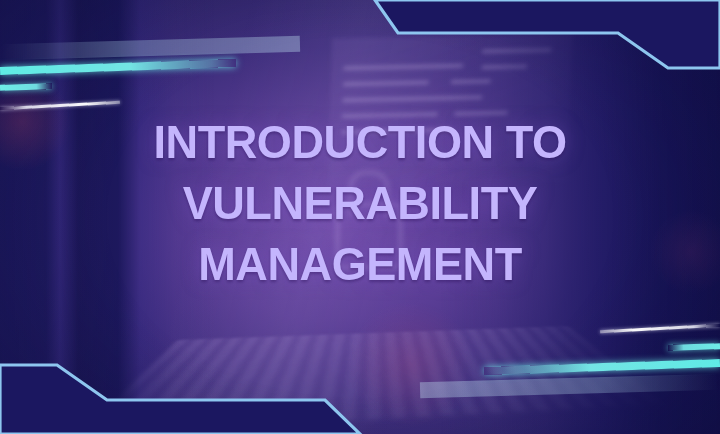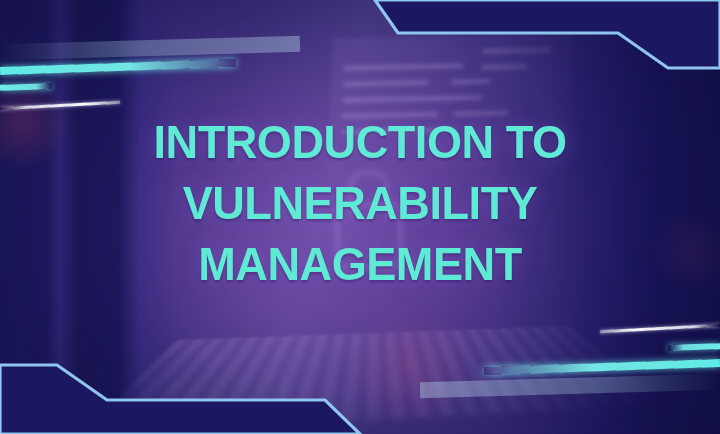--- a/index.html
+++ b/index.html
@@ -195,21 +195,21 @@
     pointer-events: none;
   }
 
   
   .headline {
     position: absolute;
     left: 0;
     right: 0;
     top: 118px;
     text-align: center;
-    color: #5eead4;
+    color: #c4b5fd;
     font-family: "Liberation Sans", sans-serif;
     font-weight: 700;
     letter-spacing: -0.5px;
     line-height: 1.0;
     text-shadow:
       0 0 18px rgba(120,80,190,0.55),
       0 2px 3px rgba(30,10,70,0.40);
   }
   .headline .line {
     display: block;

